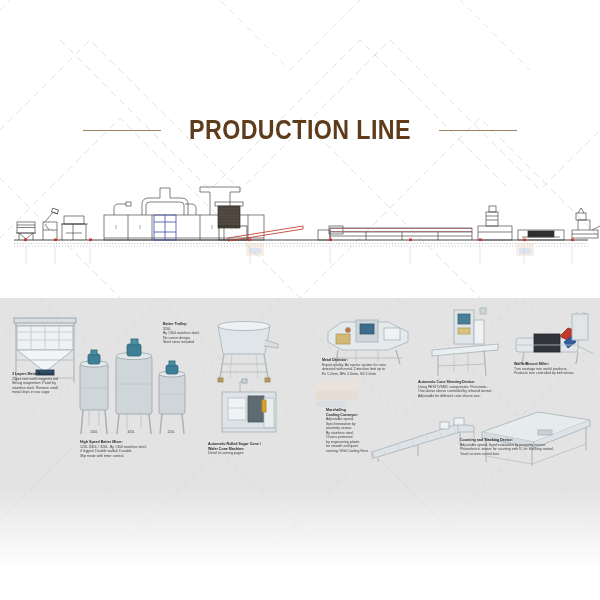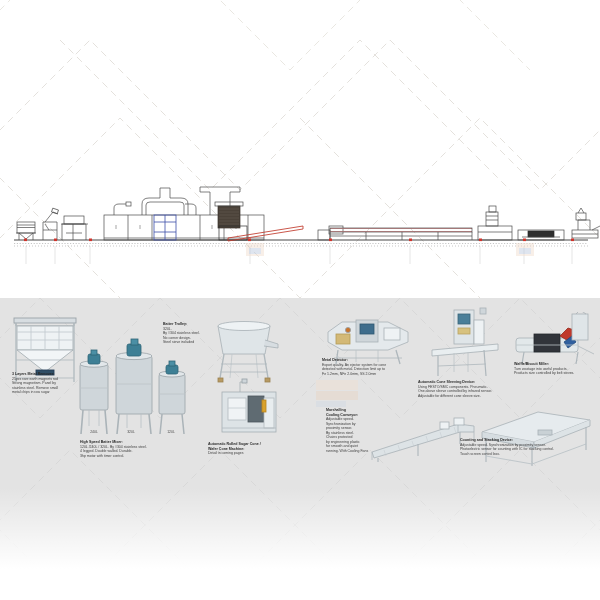--- a/index.html
+++ b/index.html
@@ -87,20 +87,25 @@
           <path d="M-60 190 L90 40 L240 190 L390 40 L540 190 L660 70"></path>
           <path d="M60 40 L210 190 L360 40 L510 190"></path>
         </g>
         <g stroke="#e0dcd4" stroke-width="0.7" fill="none" stroke-dasharray="7 5">
           <path d="M-60 70 L60 -50"></path>
           <path d="M170 -50 L290 70 L410 -50 L530 70"></path>
         </g>
       </svg>
     </div>
 
+    <div id="title-row">
+      <div class="rule"></div>
+      <div id="title-text">PRODUCTION LINE</div>
+      <div class="rule"></div>
+    </div>
 
     <div id="line-drawing">
       <svg width="600" height="110" viewBox="0 0 600 110">
         <g fill="none" stroke="#4a4a4a" stroke-width="0.7" stroke-linejoin="miter">
 
           <line x1="14" y1="80" x2="588" y2="80" stroke="#333" stroke-width="0.9"></line>
           <g stroke="#8c8c8c" stroke-width="0.5">
             <line x1="14" y1="83.5" x2="588" y2="83.5" stroke-dasharray="1.2 1.6"></line>
             <line x1="14" y1="86" x2="588" y2="86" stroke-dasharray="1 2"></line>
           </g>

